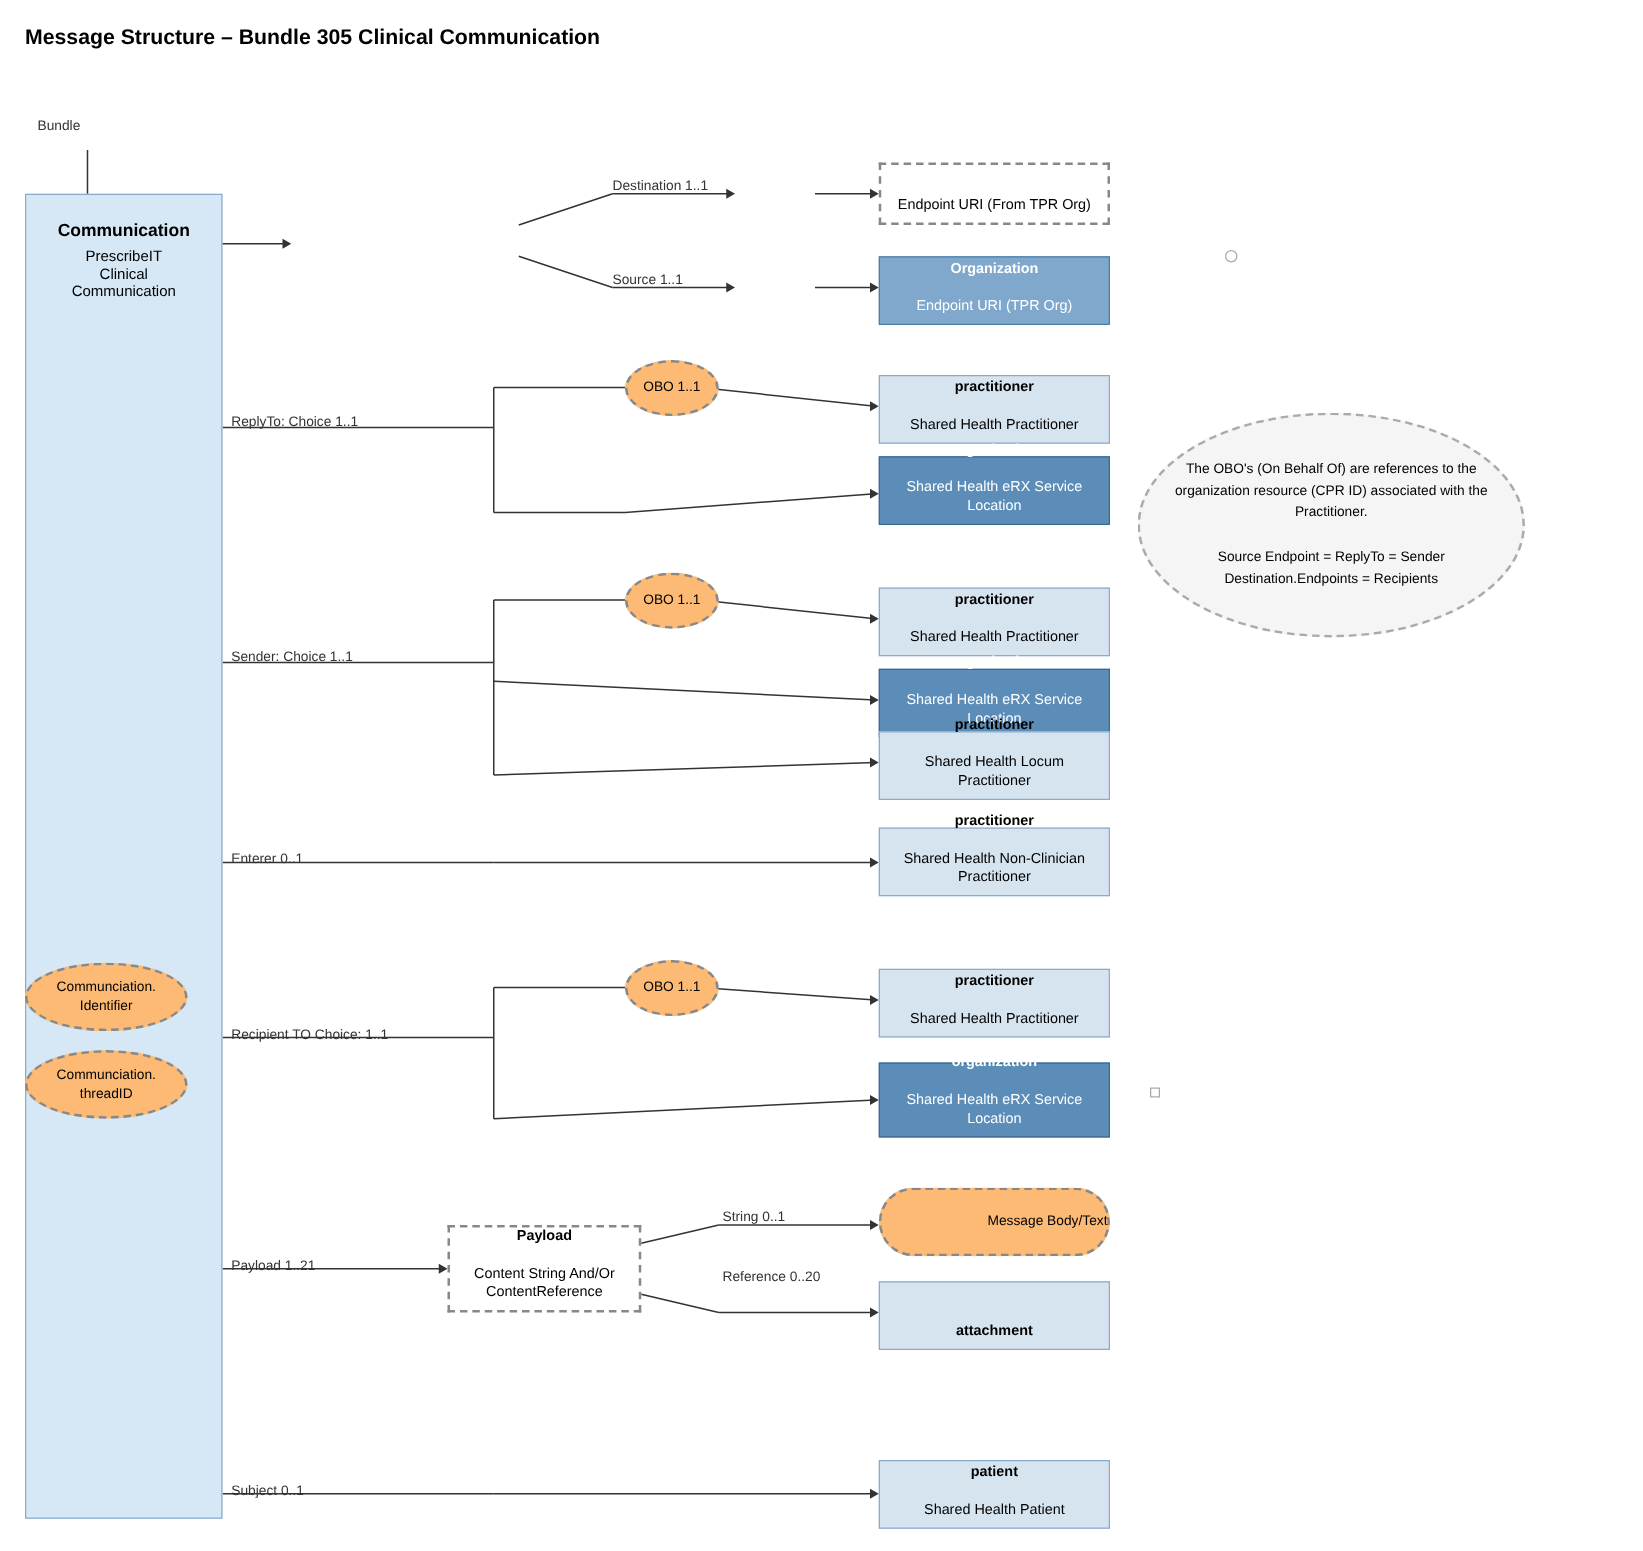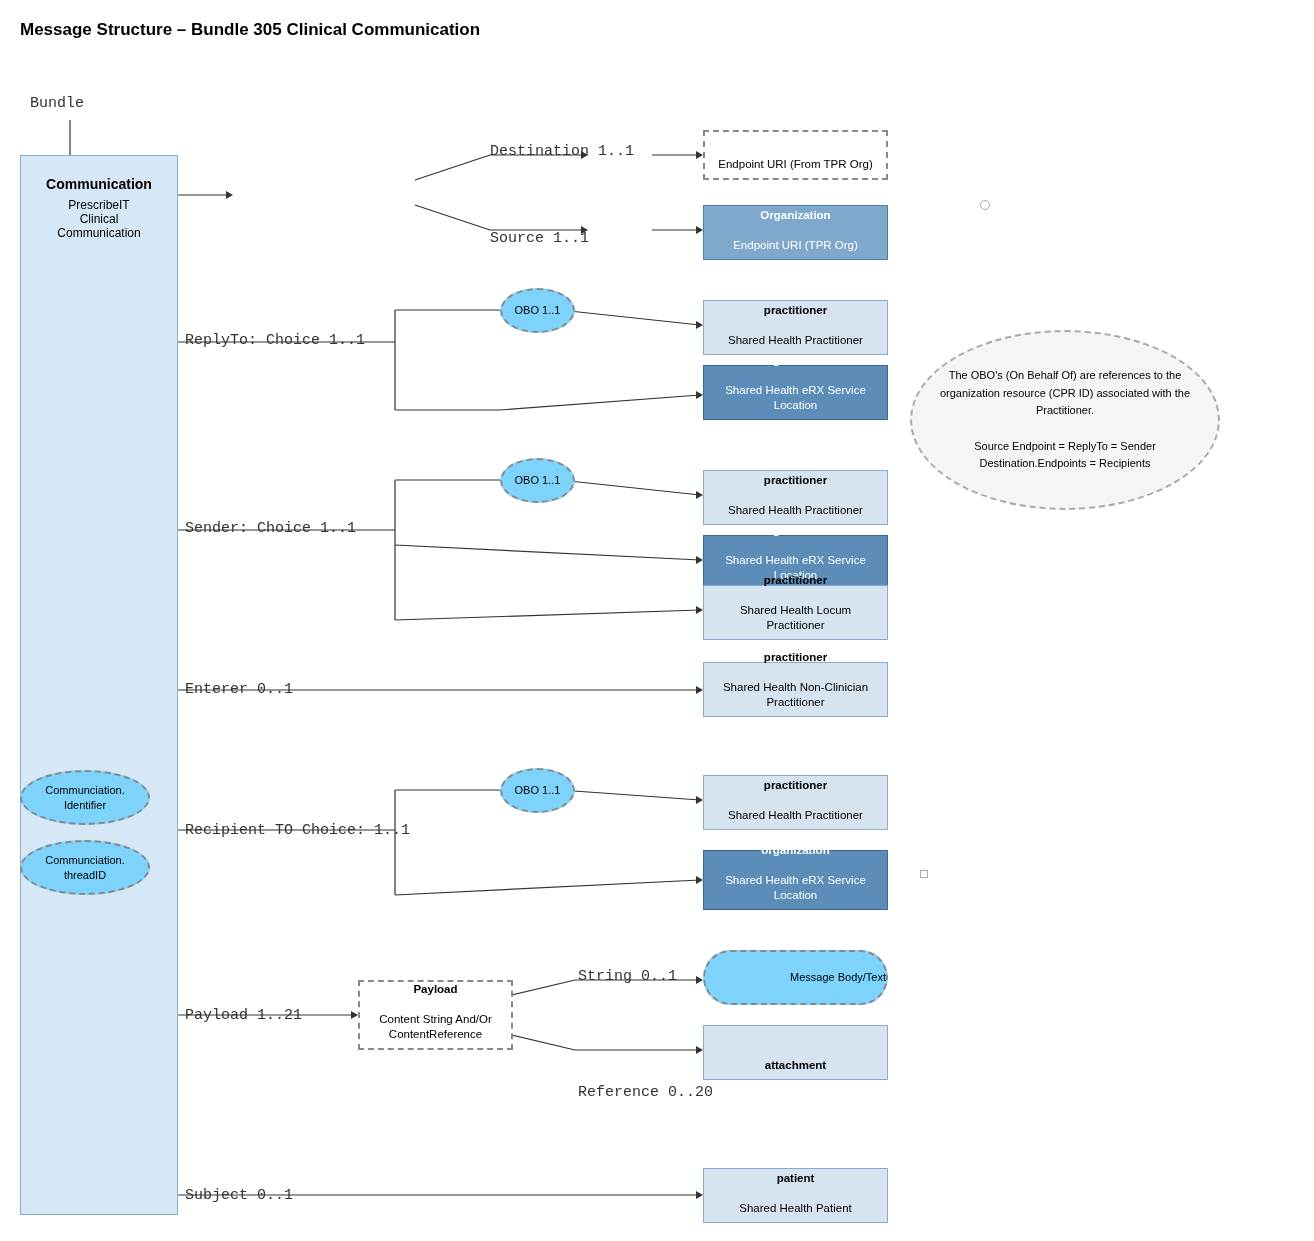--- a/index.html
+++ b/index.html
@@ -69,42 +69,41 @@
       align-items: center;
       justify-content: flex-start;
       padding-top: 20px;
       font-size: 13px;
     }
     
     .ellipse {
       position: absolute;
       border-radius: 50%;
       border: 2px dashed #888;
-      background: #7dd3fc;
+      background: #fdba74;
       display: flex;
       align-items: center;
       justify-content: center;
       text-align: center;
       font-size: 11px;
       line-height: 1.3;
     }
     
     .svg-lines {
       position: absolute;
       top: 0; left: 0;
       width: 100%;
       height: 100%;
       pointer-events: none;
     }
     .label-text {
       position: absolute;
-      font-size: 15px;
+      font-size: 11px;
       color: #333;
       white-space: nowrap;
-      font-family: Liberation Mono, monospace;
     }
     .note-ellipse {
       position: absolute;
       border-radius: 50%;
       border: 2px dashed #aaa;
       background: #f5f5f5;
       display: flex;
       align-items: center;
       justify-content: center;
       text-align: center;
@@ -203,21 +202,21 @@
     <polygon points="676,1151 676,1159 683,1155" fill="#333"></polygon>
   </svg>
 
   <div class="label-text" style="left:10px; top:55px;">Bundle</div>
 
   <div class="label-text" style="left:14px; top:133px;">Data 1..1</div>
 
 
   <div class="label-text" style="left:470px; top:103px;">Destination 1..1</div>
 
-  <div class="label-text" style="left:470px; top:190px;">Source 1..1</div>
+  <div class="label-text" style="left:470px; top:178px;">Source 1..1</div>
 
   <div class="box box-dashed" style="left:683px; top:90px; width:185px; height:50px;">
     <span>Endpoint URI (From TPR Org)</span>
   </div>
 
   <div class="box box-blue-medium" style="left:683px; top:165px; width:185px; height:55px;">
     <b>Organization</b><br>Endpoint URI (TPR Org)
   </div>
 
   <div class="comm-box">
@@ -292,21 +291,21 @@
   <div class="box box-dashed" style="left:338px; top:940px; width:155px; height:70px;">
     <b>Payload</b><br>Content String And/Or ContentReference
   </div>
 
   <div class="label-text" style="left:558px; top:928px;">String 0..1</div>
 
   <div class="ellipse" style="left:683px; top:910px; width:185px; height:55px; border-radius:30px;justify-content:flex-end;">
     <span>Message Body/Text</span>
   </div>
 
-  <div class="label-text" style="left:558px; top:1044px;">Reference 0..20</div>
+  <div class="label-text" style="left:558px; top:976px;">Reference 0..20</div>
 
   <div class="box box-blue-light" style="left:683px; top:985px; width:185px; height:55px;">
     <b>attachment</b>
   </div>
 
   <div class="label-text" style="left:165px; top:1147px;">Subject 0..1</div>
 
   <div class="box box-blue-light" style="left:683px; top:1128px; width:185px; height:55px;">
     <b>patient</b><br>Shared Health Patient
   </div>

